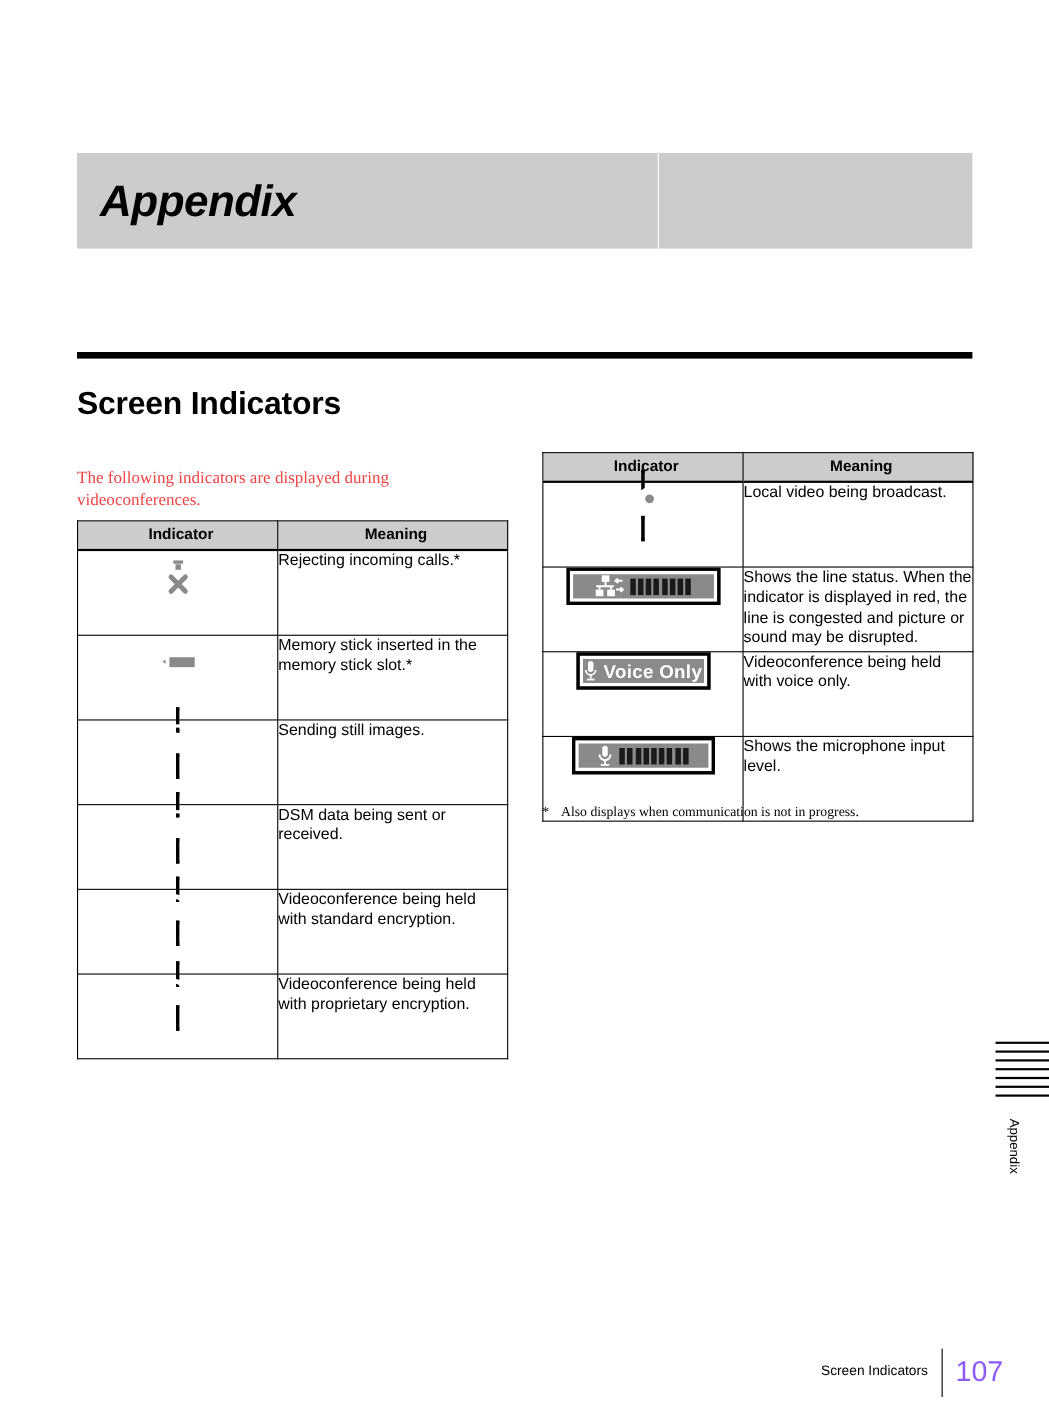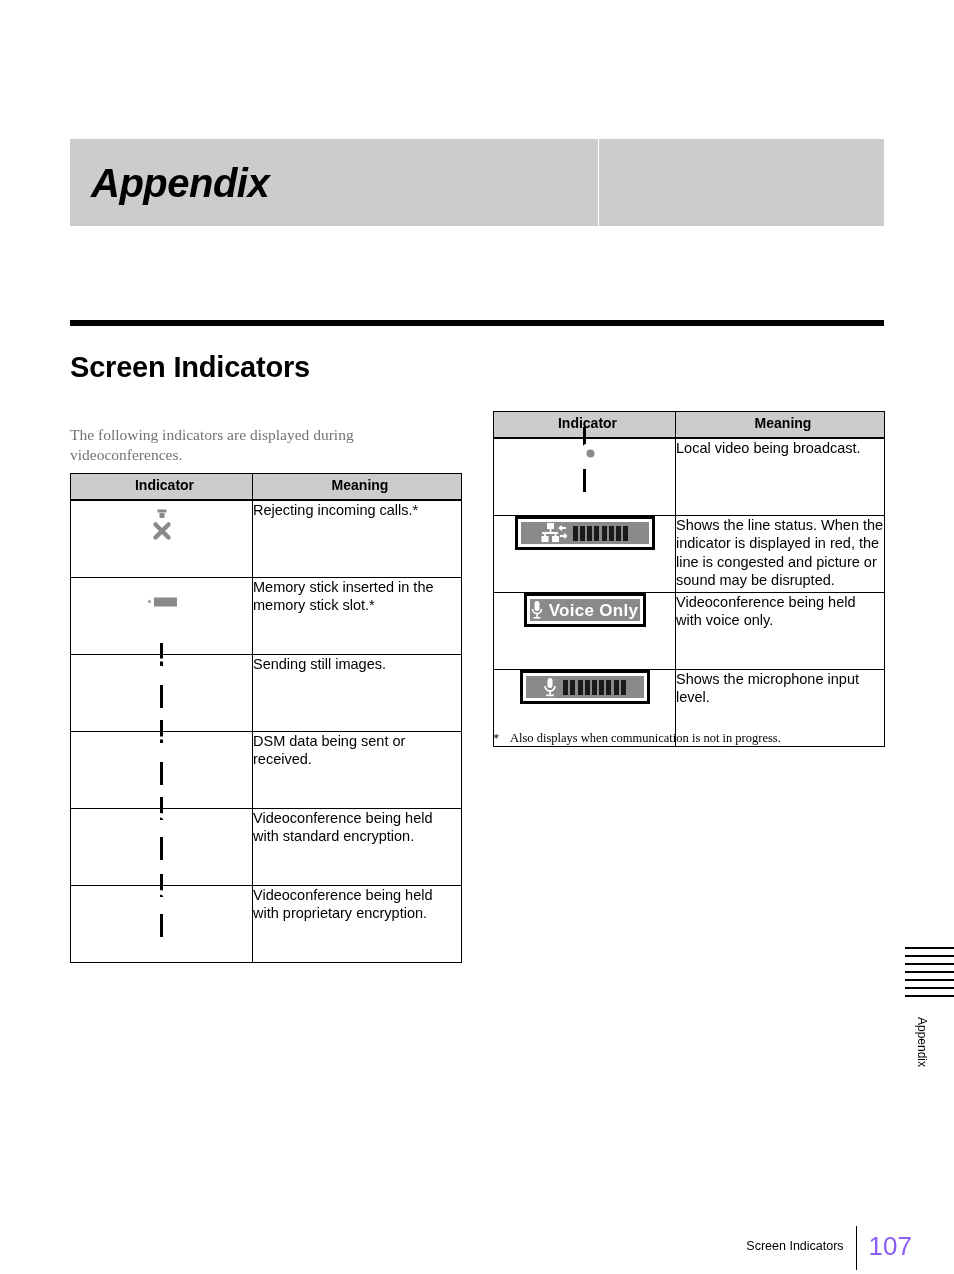--- a/index.html
+++ b/index.html
@@ -72,21 +72,21 @@
 
   
   .intro {
     position: absolute;
     left: 70px;
     top: 409px;
     width: 330px;
     font-family: "Liberation Serif", serif;
     font-size: 15.5px;
     line-height: 1.35;
-    color: #737373;
+    color: #ef4444;
   }
 
   
   .ind-table {
     position: absolute;
     border-collapse: collapse;
     table-layout: fixed;
   }
   .ind-table.left  { left: 70px;  top: 473px; width: 392px; }
   .ind-table.right { left: 493px; top: 411px; width: 391px; }

